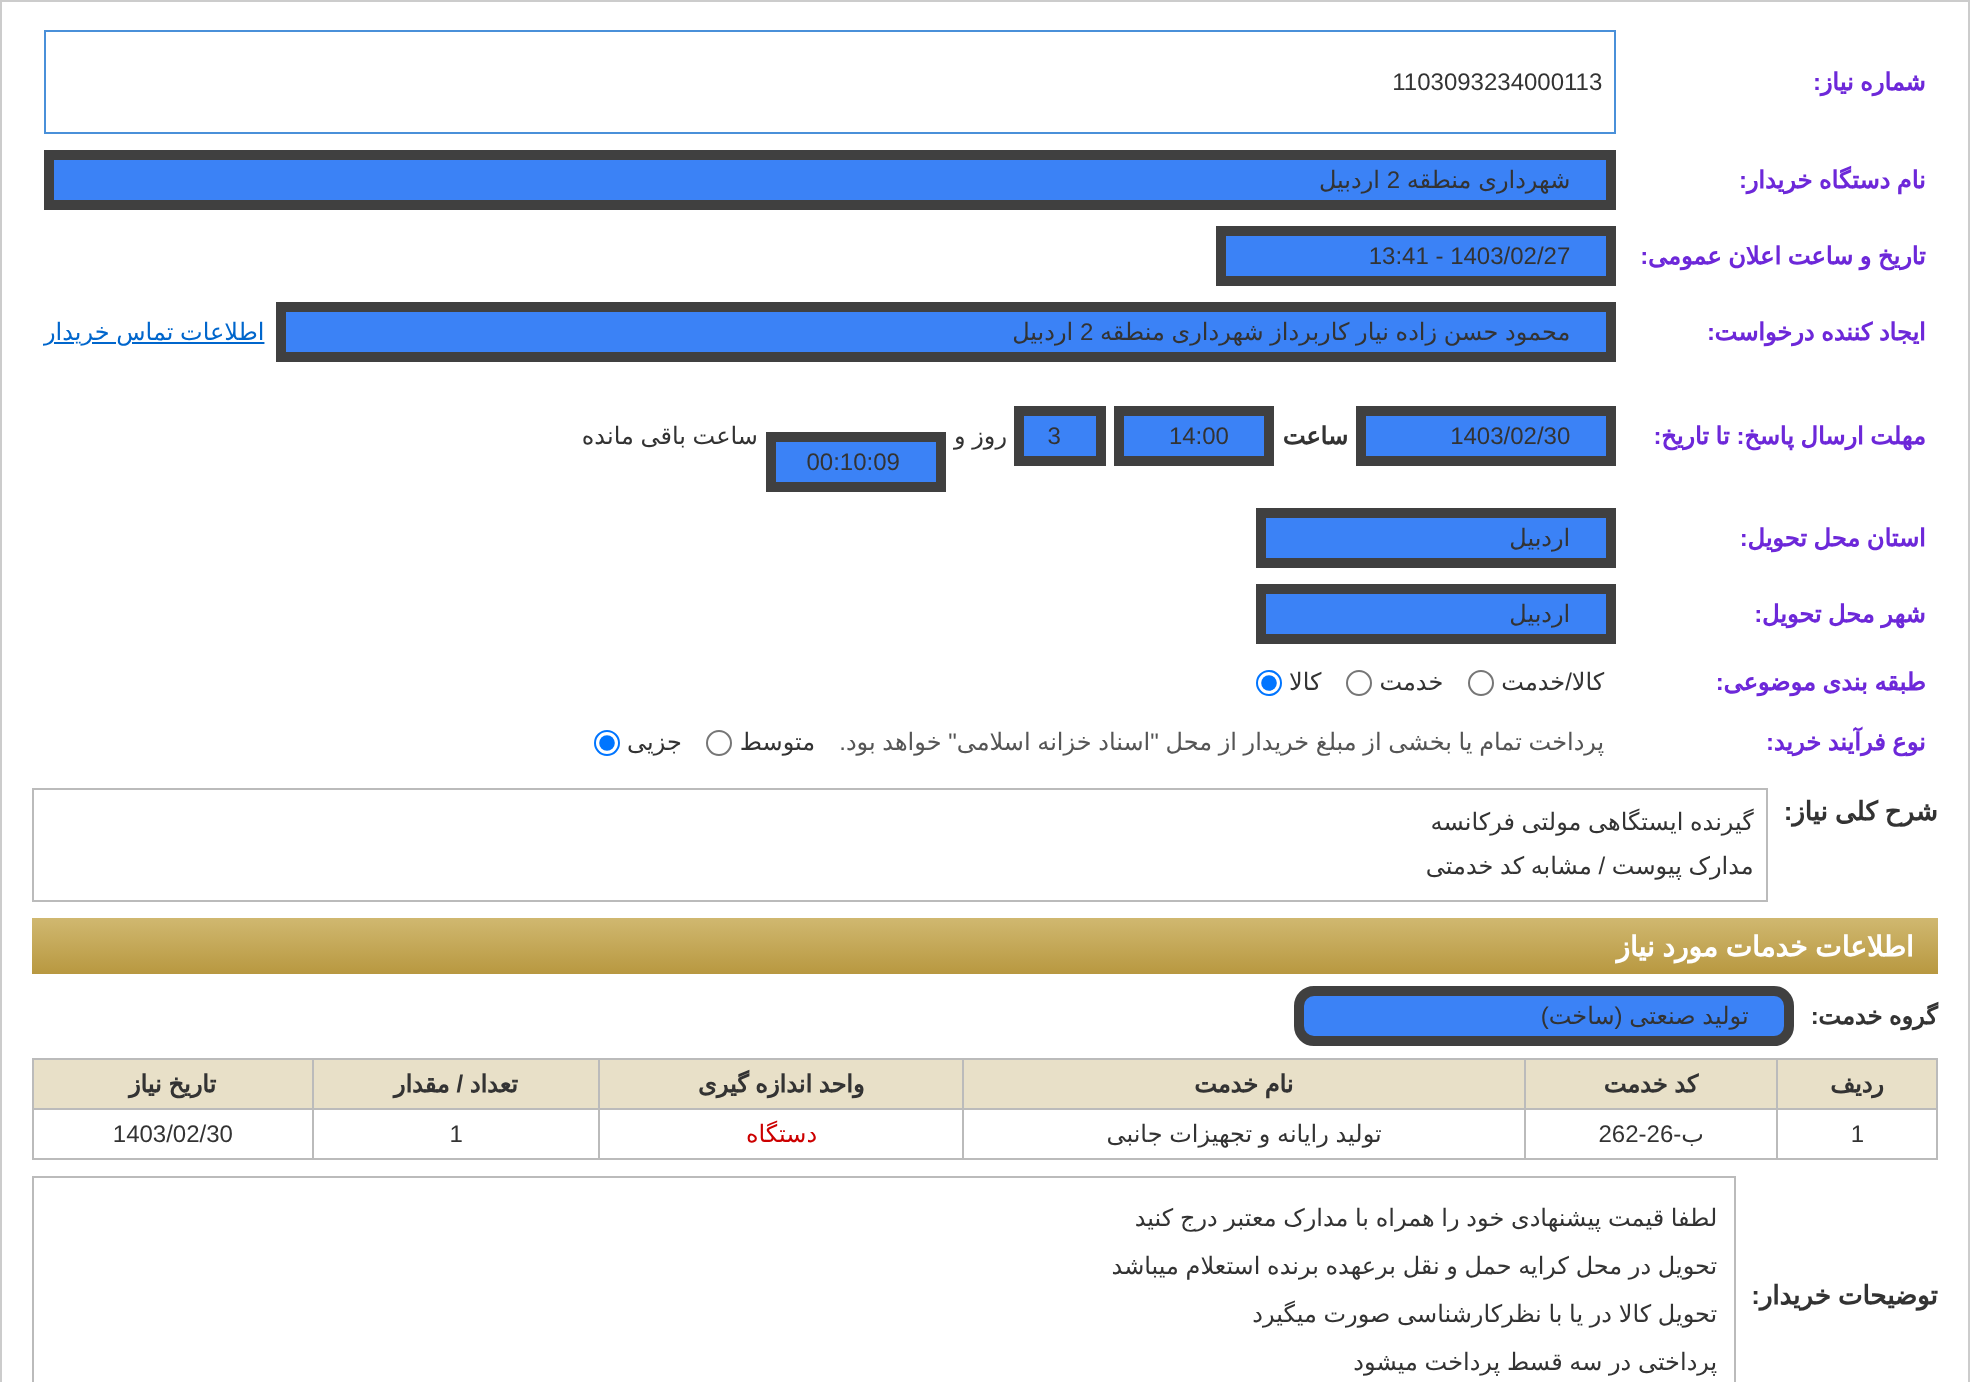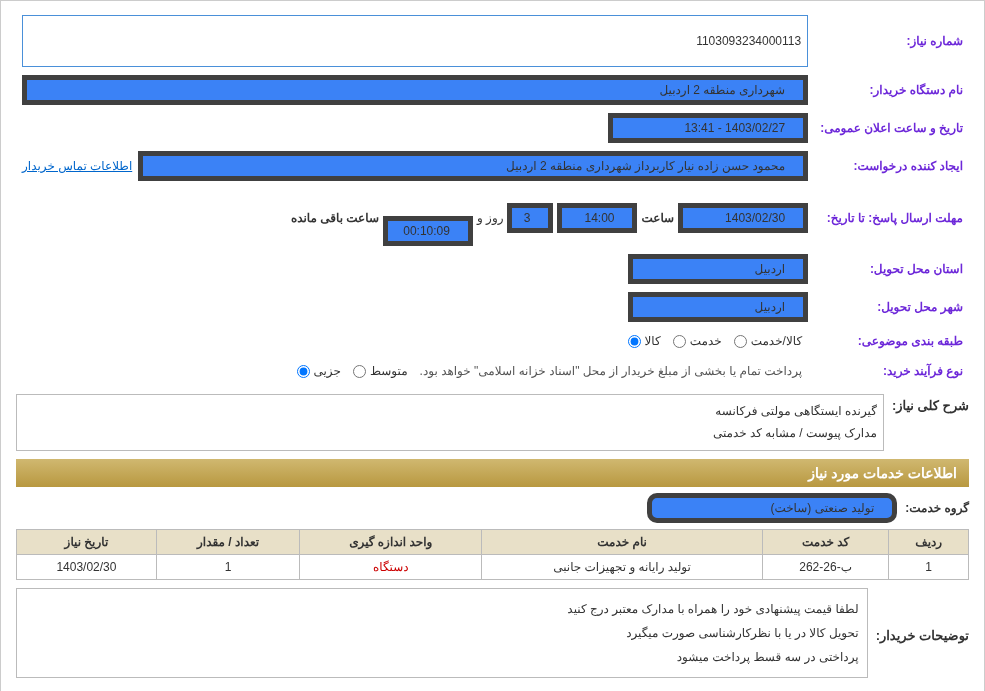--- a/index.html
+++ b/index.html
@@ -183,21 +183,21 @@
       font-weight: bold;
       white-space: nowrap;
       font-size: 12px;
     }
     .roz-label {
       font-weight: normal;
       white-space: nowrap;
       font-size: 12px;
     }
     .baqi-label {
-      font-weight: bold;
+      font-weight: normal;
       white-space: nowrap;
       font-size: 12px;
     }
     .group-row {
       display: flex;
       align-items: center;
       gap: 8px;
       margin: 4px 0;
     }
     .group-label {
@@ -352,20 +352,21 @@
         <td>1</td>
         <td>1403/02/30</td>
       </tr>
         </tbody>
     </table>
 
     <div style="display:flex; align-items:center; gap:8px; margin: 8px 0;">
       <div style="font-weight:bold; font-size:13px; white-space:nowrap; padding-top:4px;">توضیحات خریدار:</div>
       <div class="tawzih-box" style="flex:1;">
         <div>لطفا قیمت پیشنهادی خود را همراه با مدارک معتبر درج کنید</div>
+        <div>تحویل در محل کرایه حمل و نقل برعهده برنده استعلام میباشد</div>
         <div>تحویل کالا در یا با نظرکارشناسی صورت میگیرد</div>
         <div>پرداختی در سه قسط پرداخت میشود</div>
       </div>
     </div>
 
     <div class="buttons-row">
       <button class="btn btn-back">بازگشت</button>
       <button class="btn btn-print">چاپ</button>
     </div>
   </div>

